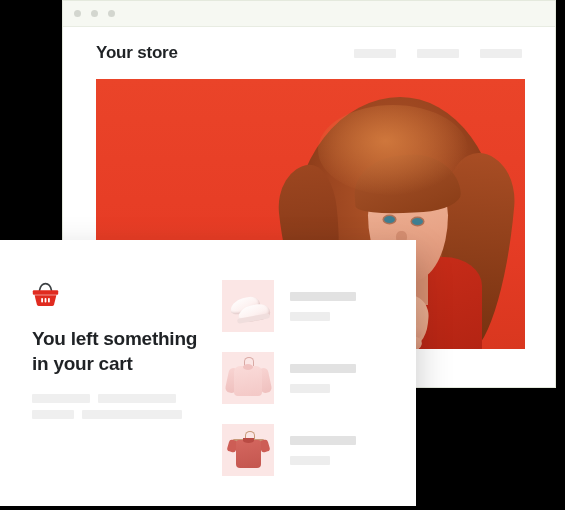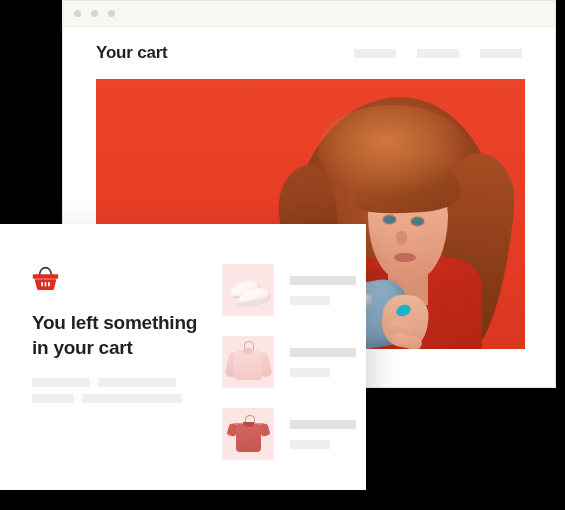--- a/index.html
+++ b/index.html
@@ -225,22 +225,22 @@
     background: linear-gradient(160deg, #eeb398, #d9957a);
     border-radius: 40%;
   }
   #finger-1 { left: 292px; top: 244px; width: 34px; height: 15px; transform: rotate(10deg); border-radius: 8px; }
   #finger-2 { left: 296px; top: 256px; width: 30px; height: 13px; transform: rotate(12deg); border-radius: 8px; }
 
   
   #cart-card {
     position: absolute;
     left: 0px;
-    top: 224px;
-    width: 366px;
+    top: 240px;
+    width: 416px;
     height: 266px;
     background: #ffffff;
     box-shadow: 0 14px 34px rgba(0,0,0,0.22);
     display: flex;
     box-sizing: border-box;
   }
   #cart-left {
     width: 222px;
     padding: 42px 0 0 32px;
     box-sizing: border-box;
@@ -359,21 +359,21 @@
 
   <div id="browser-titlebar">
     <span class="traffic-dot"></span>
     <span class="traffic-dot"></span>
     <span class="traffic-dot"></span>
   </div>
 
   <div id="store-page">
 
     <div id="store-header">
-      <div id="store-title">Your cart</div>
+      <div id="store-title">Your store</div>
       <div id="store-nav">
         <span class="nav-ph"></span>
         <span class="nav-ph"></span>
         <span class="nav-ph"></span>
       </div>
     </div>
 
     <div id="hero">
       <div id="hero-photo">
         <div class="hair" id="hair-main"></div>

